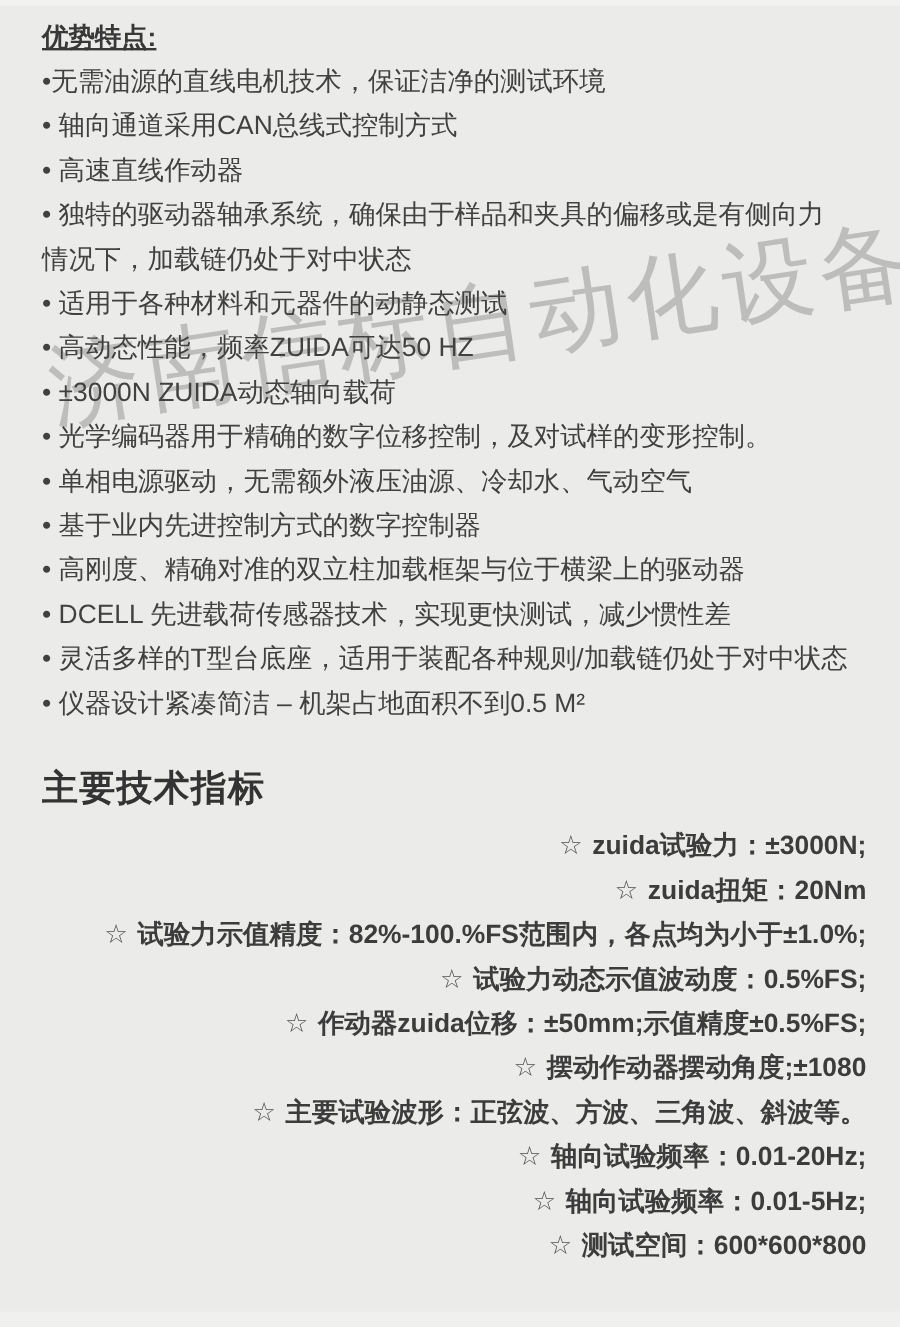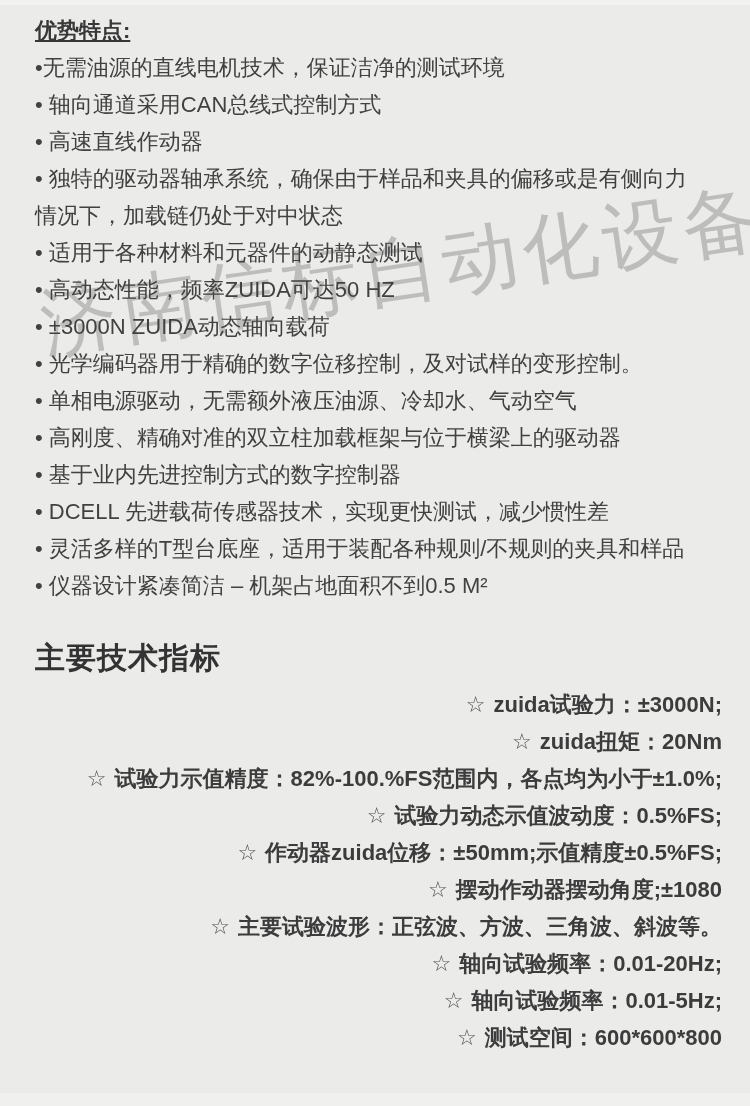--- a/index.html
+++ b/index.html
@@ -89,24 +89,24 @@
     <p class="feat"><span class="bullet-marker">•</span><span>无需油源的直线电机技术，保证洁净的测试环境</span></p>
     <p class="feat"><span class="bullet-marker">•</span><span> 轴向通道采用CAN总线式控制方式</span></p>
     <p class="feat"><span class="bullet-marker">•</span><span> 高速直线作动器</span></p>
     <p class="feat"><span class="bullet-marker">•</span><span> 独特的驱动器轴承系统，确保由于样品和夹具的偏移或是有侧向力
 情况下，加载链仍处于对中状态</span></p>
     <p class="feat"><span class="bullet-marker">•</span><span> 适用于各种材料和元器件的动静态测试</span></p>
     <p class="feat"><span class="bullet-marker">•</span><span> 高动态性能，频率ZUIDA可达50 HZ</span></p>
     <p class="feat"><span class="bullet-marker">•</span><span> ±3000N ZUIDA动态轴向载荷</span></p>
     <p class="feat"><span class="bullet-marker">•</span><span> 光学编码器用于精确的数字位移控制，及对试样的变形控制。</span></p>
     <p class="feat"><span class="bullet-marker">•</span><span> 单相电源驱动，无需额外液压油源、冷却水、气动空气</span></p>
+    <p class="feat"><span class="bullet-marker">•</span><span> 基于业内先进控制方式的数字控制器</span></p>
     <p class="feat"><span class="bullet-marker">•</span><span> 高刚度、精确对准的双立柱加载框架与位于横梁上的驱动器</span></p>
-    <p class="feat"><span class="bullet-marker">•</span><span> 基于业内先进控制方式的数字控制器</span></p>
     <p class="feat"><span class="bullet-marker">•</span><span> DCELL 先进载荷传感器技术，实现更快测试，减少惯性差</span></p>
-    <p class="feat"><span class="bullet-marker">•</span><span> 灵活多样的T型台底座，适用于装配各种规则/不规则的夹具和样品</span></p>
+    <p class="feat"><span class="bullet-marker">•</span><span> 灵活多样的T型台底座，适用于装配各种规则/加载链仍处于对中状态</span></p>
     <p class="feat"><span class="bullet-marker">•</span><span> 仪器设计紧凑简洁 – 机架占地面积不到0.5 M²</span></p>
 
     <h2 class="h2">主要技术指标</h2>
 
     <p class="spec"><span class="star-marker">☆</span><span>zuida试验力：±3000N;</span></p>
     <p class="spec"><span class="star-marker">☆</span><span>zuida扭矩：20Nm</span></p>
     <p class="spec"><span class="star-marker">☆</span><span>试验力示值精度：82%-100.%FS范围内，各点均为小于±1.0%;</span></p>
     <p class="spec"><span class="star-marker">☆</span><span>试验力动态示值波动度：0.5%FS;</span></p>
     <p class="spec"><span class="star-marker">☆</span><span>作动器zuida位移：±50mm;示值精度±0.5%FS;</span></p>
     <p class="spec"><span class="star-marker">☆</span><span>摆动作动器摆动角度;±1080</span></p>

